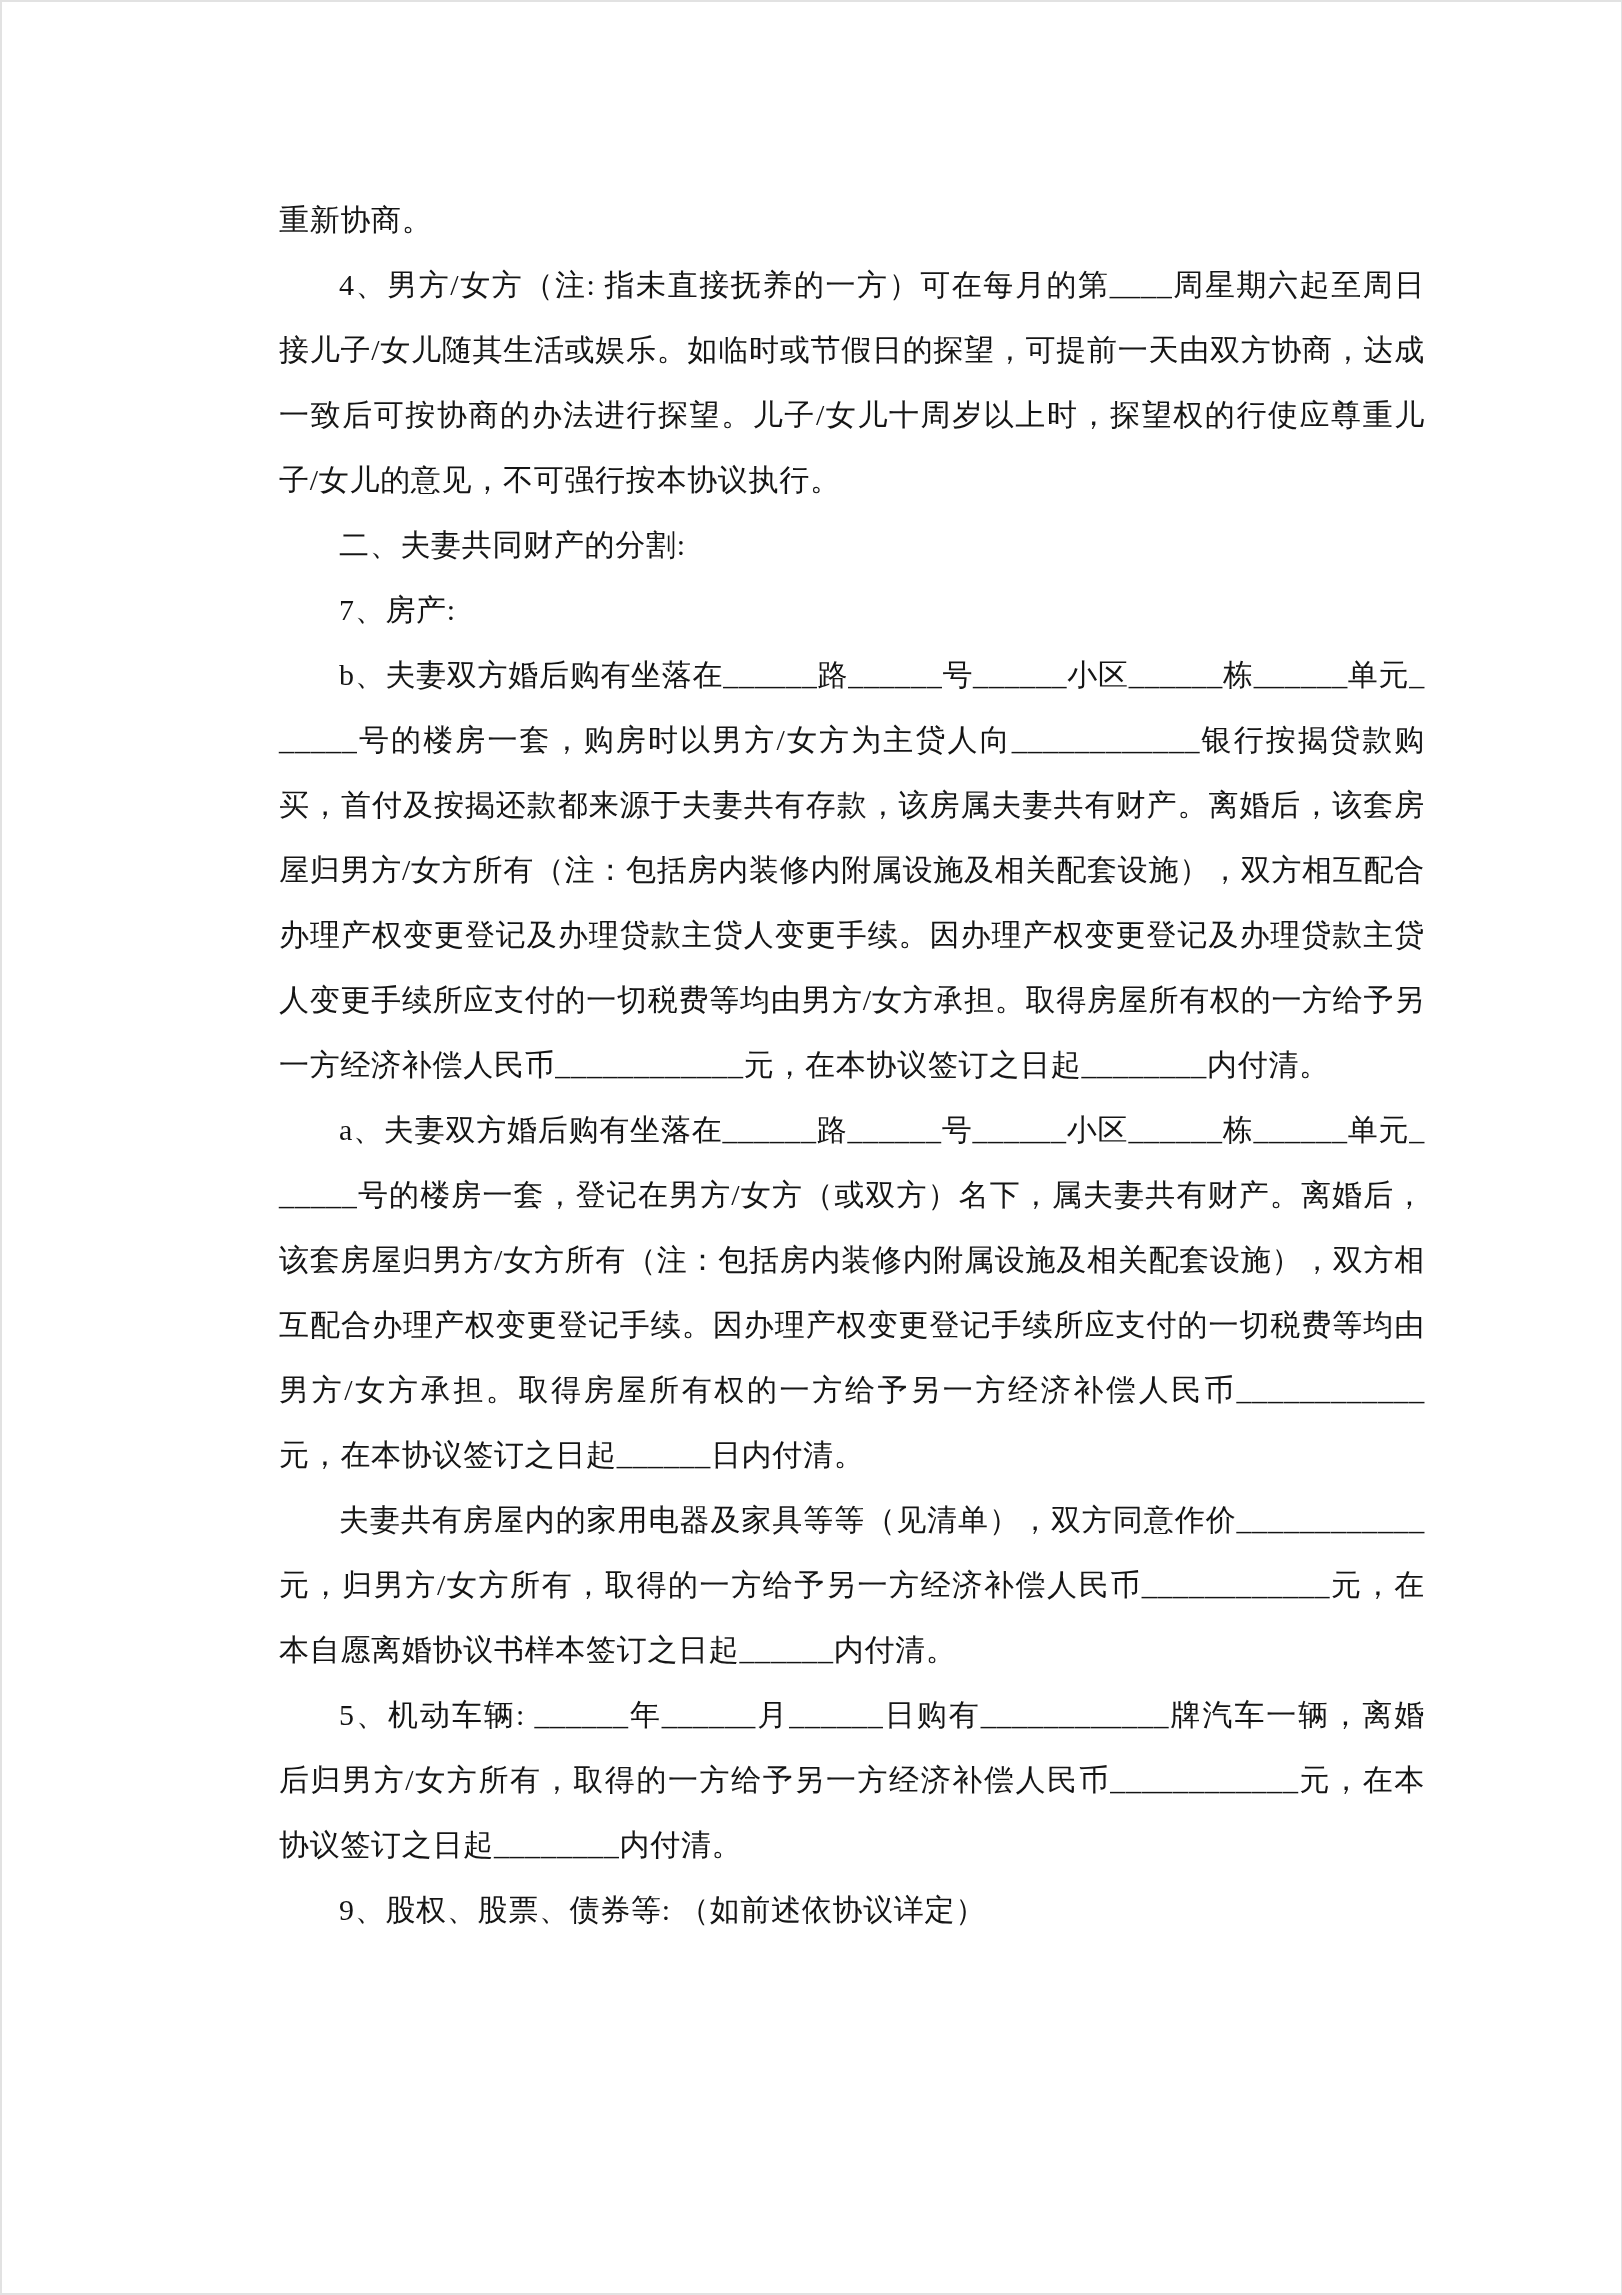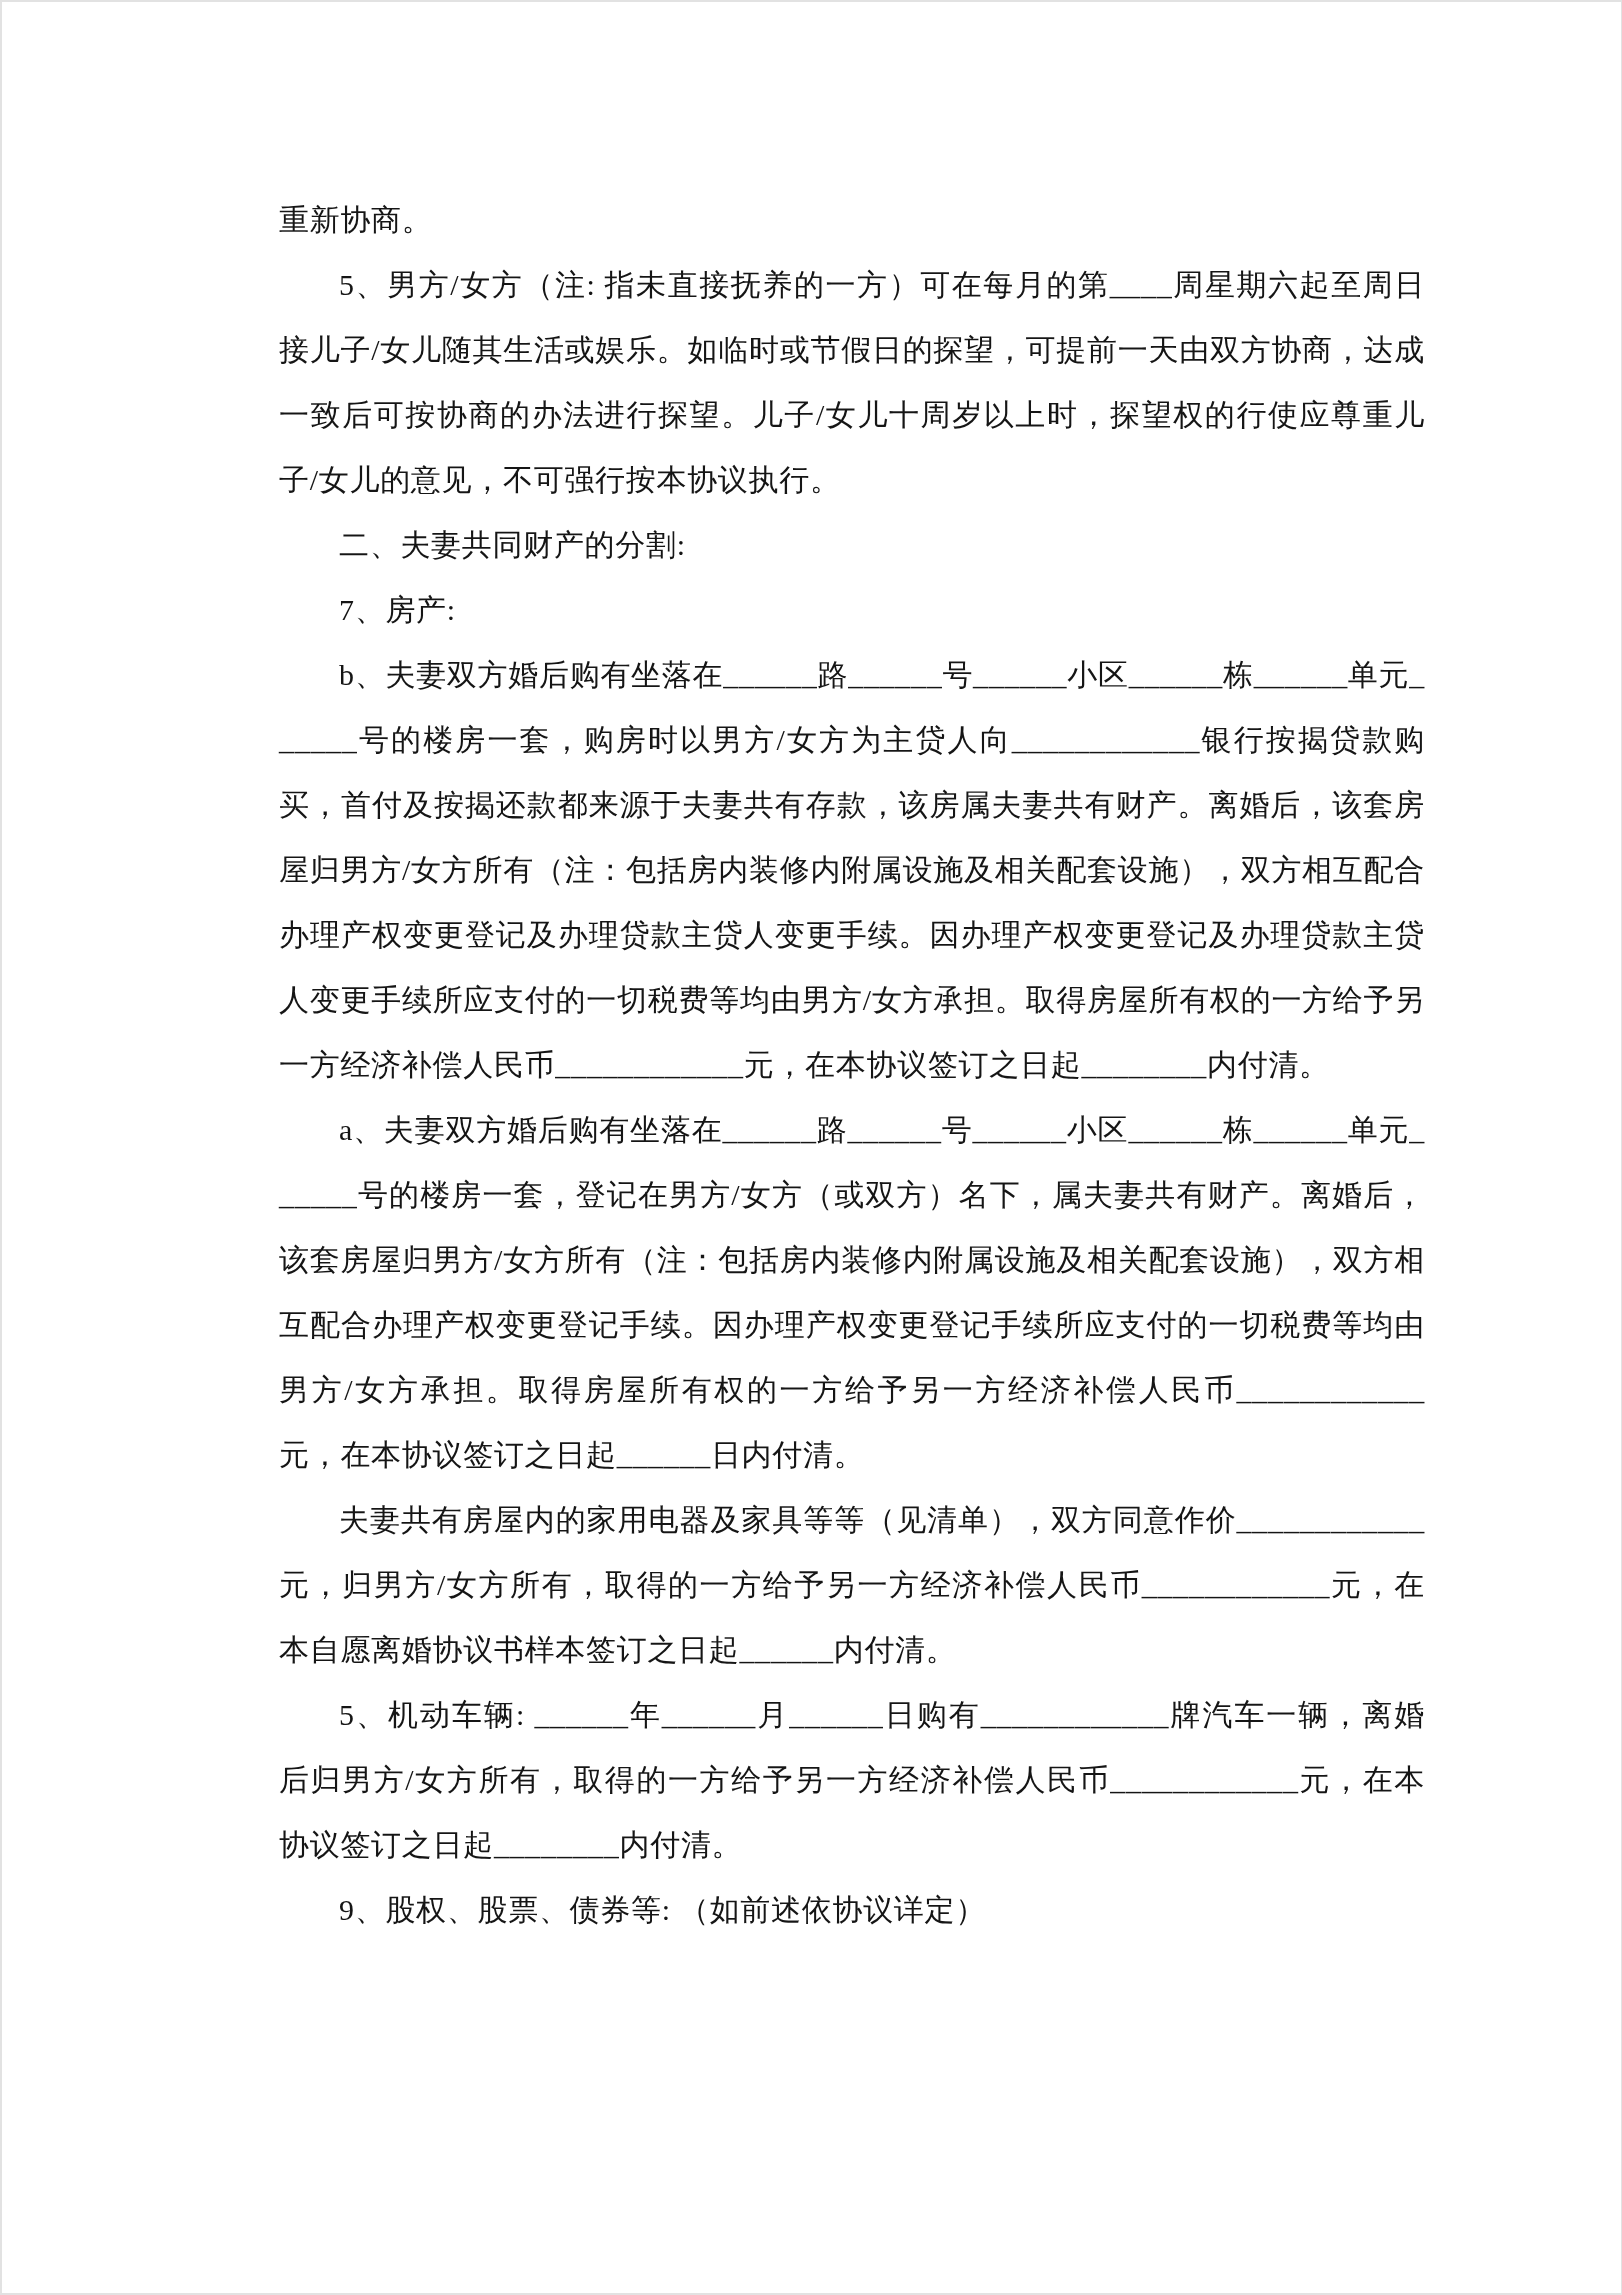--- a/index.html
+++ b/index.html
@@ -36,21 +36,21 @@
   .para.indent {
     text-indent: 2em;
   }
 </style>
 </head>
 <body>
 
 <div class="page">
   <div class="doc-body">
     <p class="para">重新协商。</p>
-    <p class="para indent">5、男方/女方（注: 指未直接抚养的一方）可在每月的第____周星期六起至周日接儿子/女儿随其生活或娱乐。如临时或节假日的探望，可提前一天由双方协商，达成一致后可按协商的办法进行探望。儿子/女儿十周岁以上时，探望权的行使应尊重儿子/女儿的意见，不可强行按本协议执行。</p>
+    <p class="para indent">4、男方/女方（注: 指未直接抚养的一方）可在每月的第____周星期六起至周日接儿子/女儿随其生活或娱乐。如临时或节假日的探望，可提前一天由双方协商，达成一致后可按协商的办法进行探望。儿子/女儿十周岁以上时，探望权的行使应尊重儿子/女儿的意见，不可强行按本协议执行。</p>
     <p class="para indent">二、夫妻共同财产的分割:</p>
     <p class="para indent">7、房产:</p>
     <p class="para indent">b、夫妻双方婚后购有坐落在______路______号______小区______栋______单元______号的楼房一套，购房时以男方/女方为主贷人向____________银行按揭贷款购买，首付及按揭还款都来源于夫妻共有存款，该房属夫妻共有财产。离婚后，该套房屋归男方/女方所有（注：包括房内装修内附属设施及相关配套设施），双方相互配合办理产权变更登记及办理贷款主贷人变更手续。因办理产权变更登记及办理贷款主贷人变更手续所应支付的一切税费等均由男方/女方承担。取得房屋所有权的一方给予另一方经济补偿人民币____________元，在本协议签订之日起________内付清。</p>
     <p class="para indent">a、夫妻双方婚后购有坐落在______路______号______小区______栋______单元______号的楼房一套，登记在男方/女方（或双方）名下，属夫妻共有财产。离婚后，该套房屋归男方/女方所有（注：包括房内装修内附属设施及相关配套设施），双方相互配合办理产权变更登记手续。因办理产权变更登记手续所应支付的一切税费等均由男方/女方承担。取得房屋所有权的一方给予另一方经济补偿人民币____________元，在本协议签订之日起______日内付清。</p>
     <p class="para indent">夫妻共有房屋内的家用电器及家具等等（见清单），双方同意作价____________元，归男方/女方所有，取得的一方给予另一方经济补偿人民币____________元，在本自愿离婚协议书样本签订之日起______内付清。</p>
     <p class="para indent">5、机动车辆: ______年______月______日购有____________牌汽车一辆，离婚后归男方/女方所有，取得的一方给予另一方经济补偿人民币____________元，在本协议签订之日起________内付清。</p>
     <p class="para indent">9、股权、股票、债券等: （如前述依协议详定）</p>
   </div>
 </div>
 

